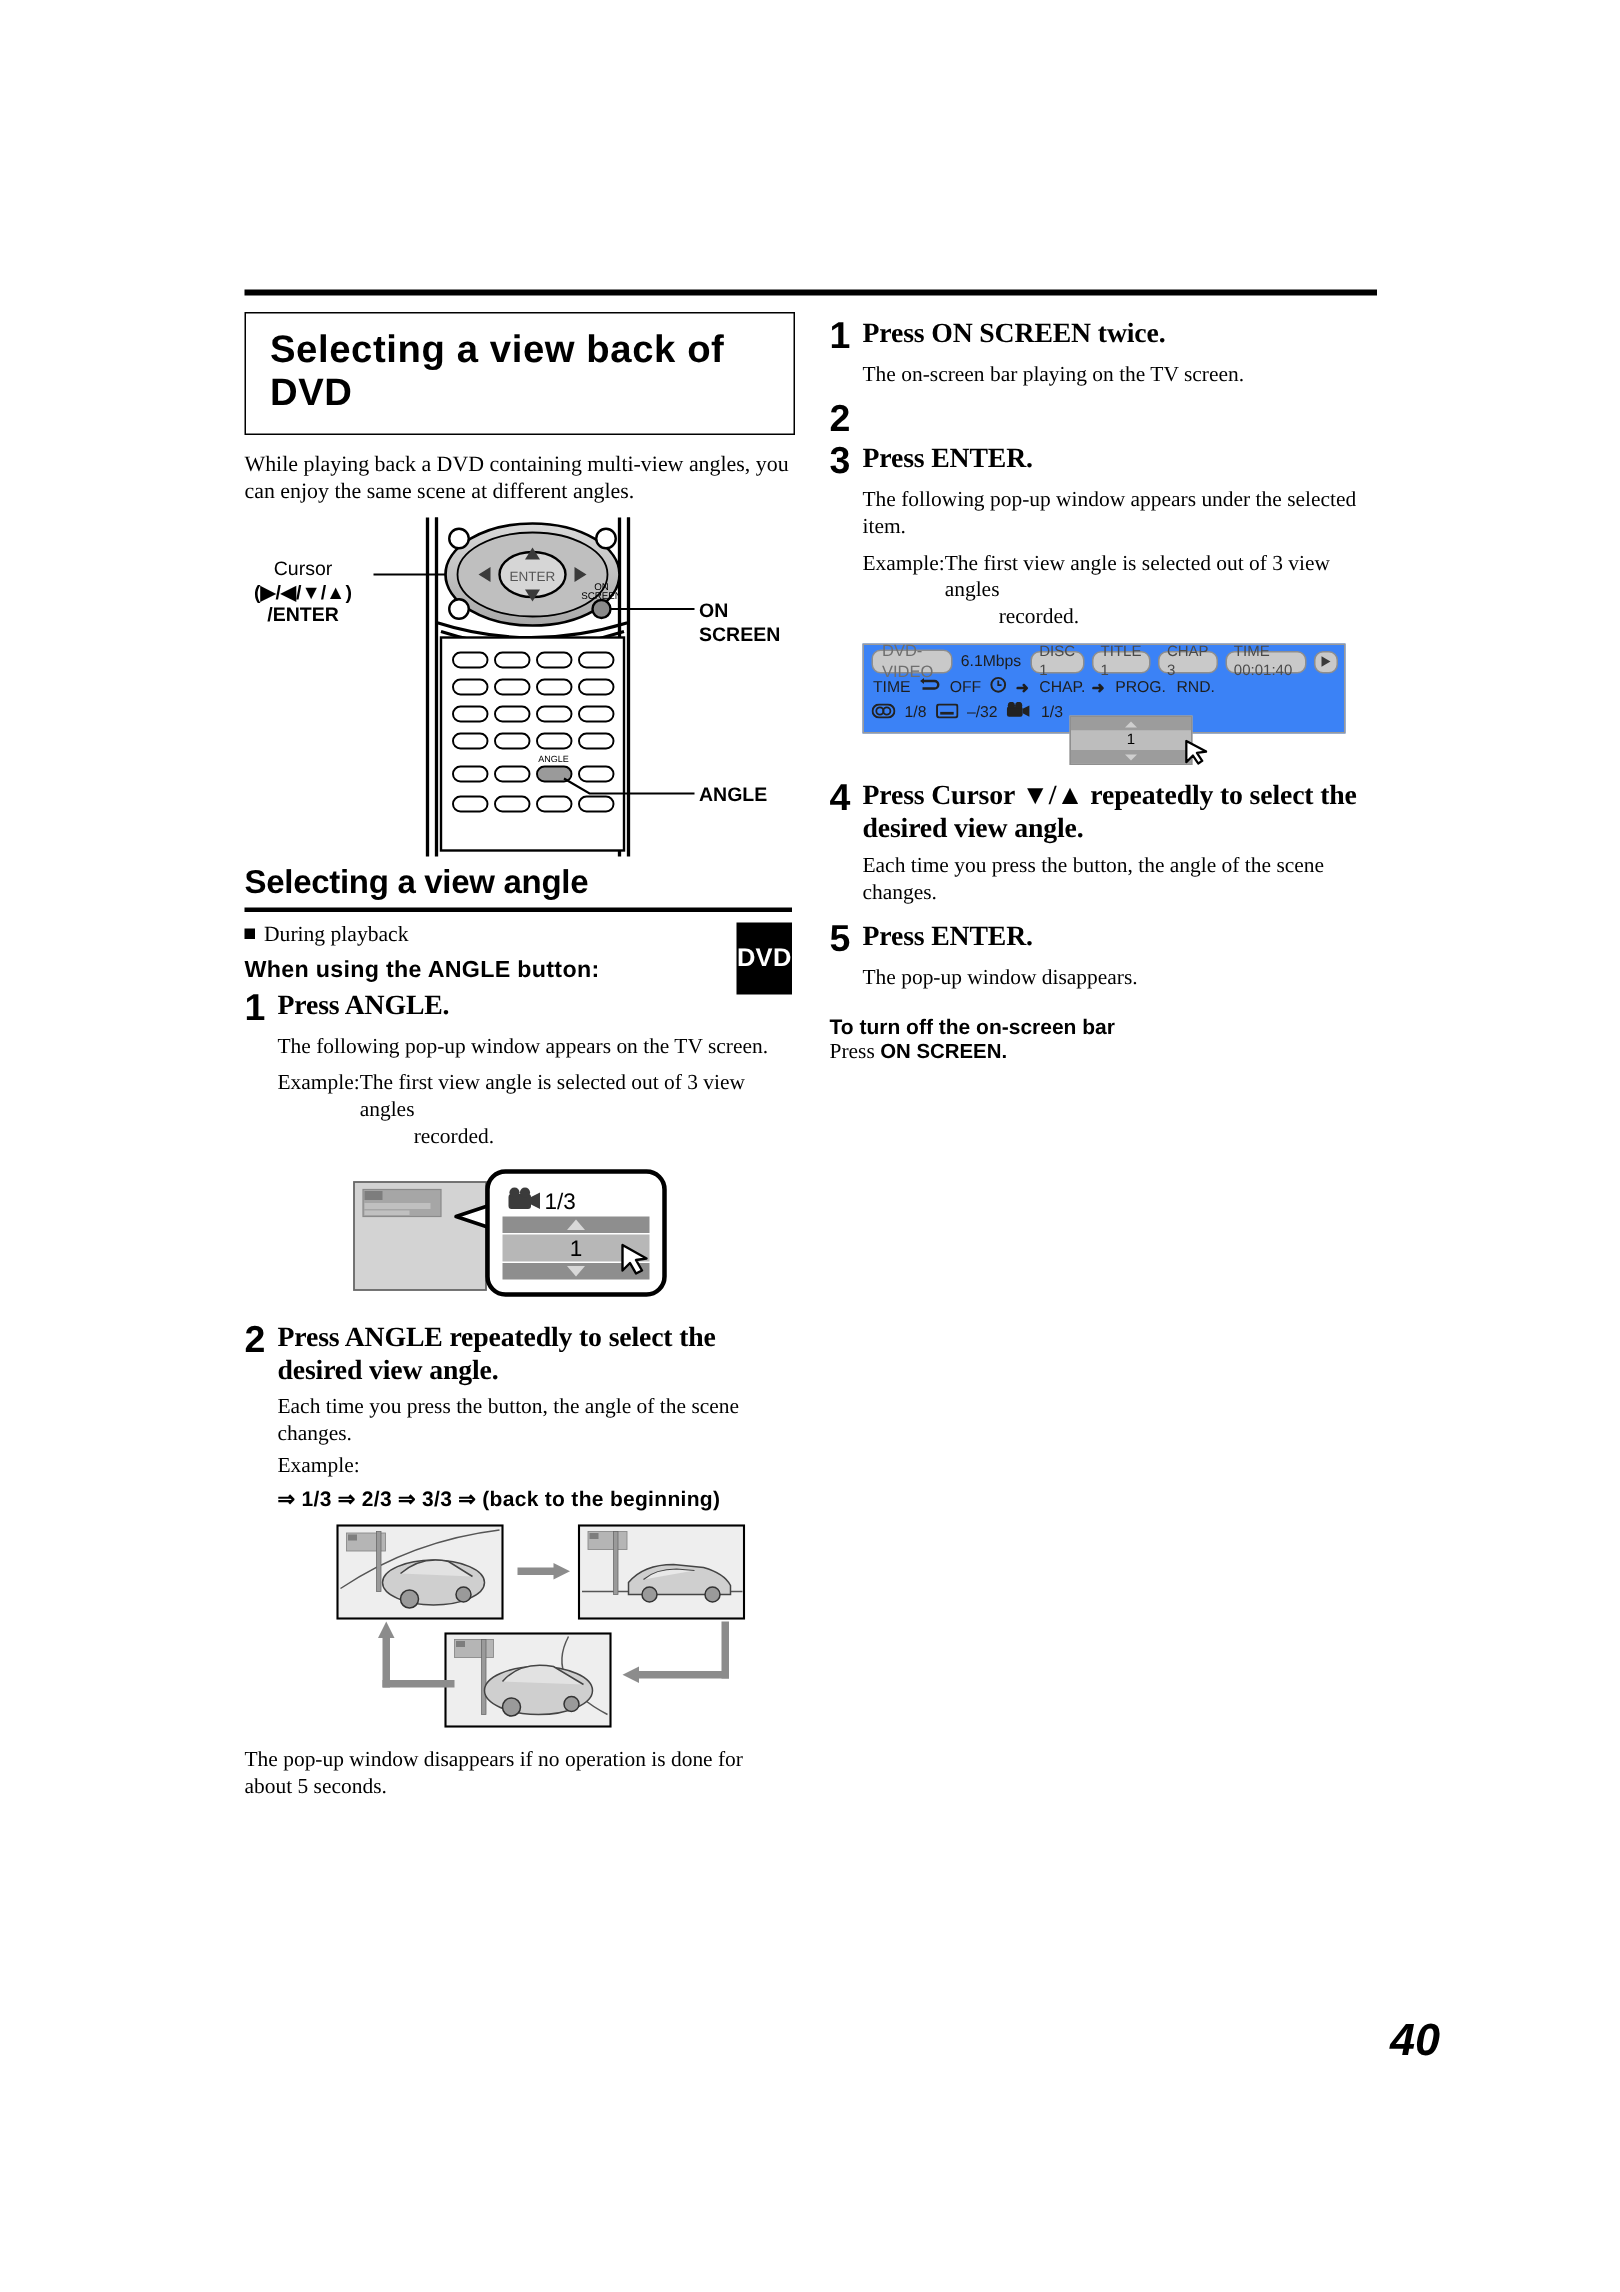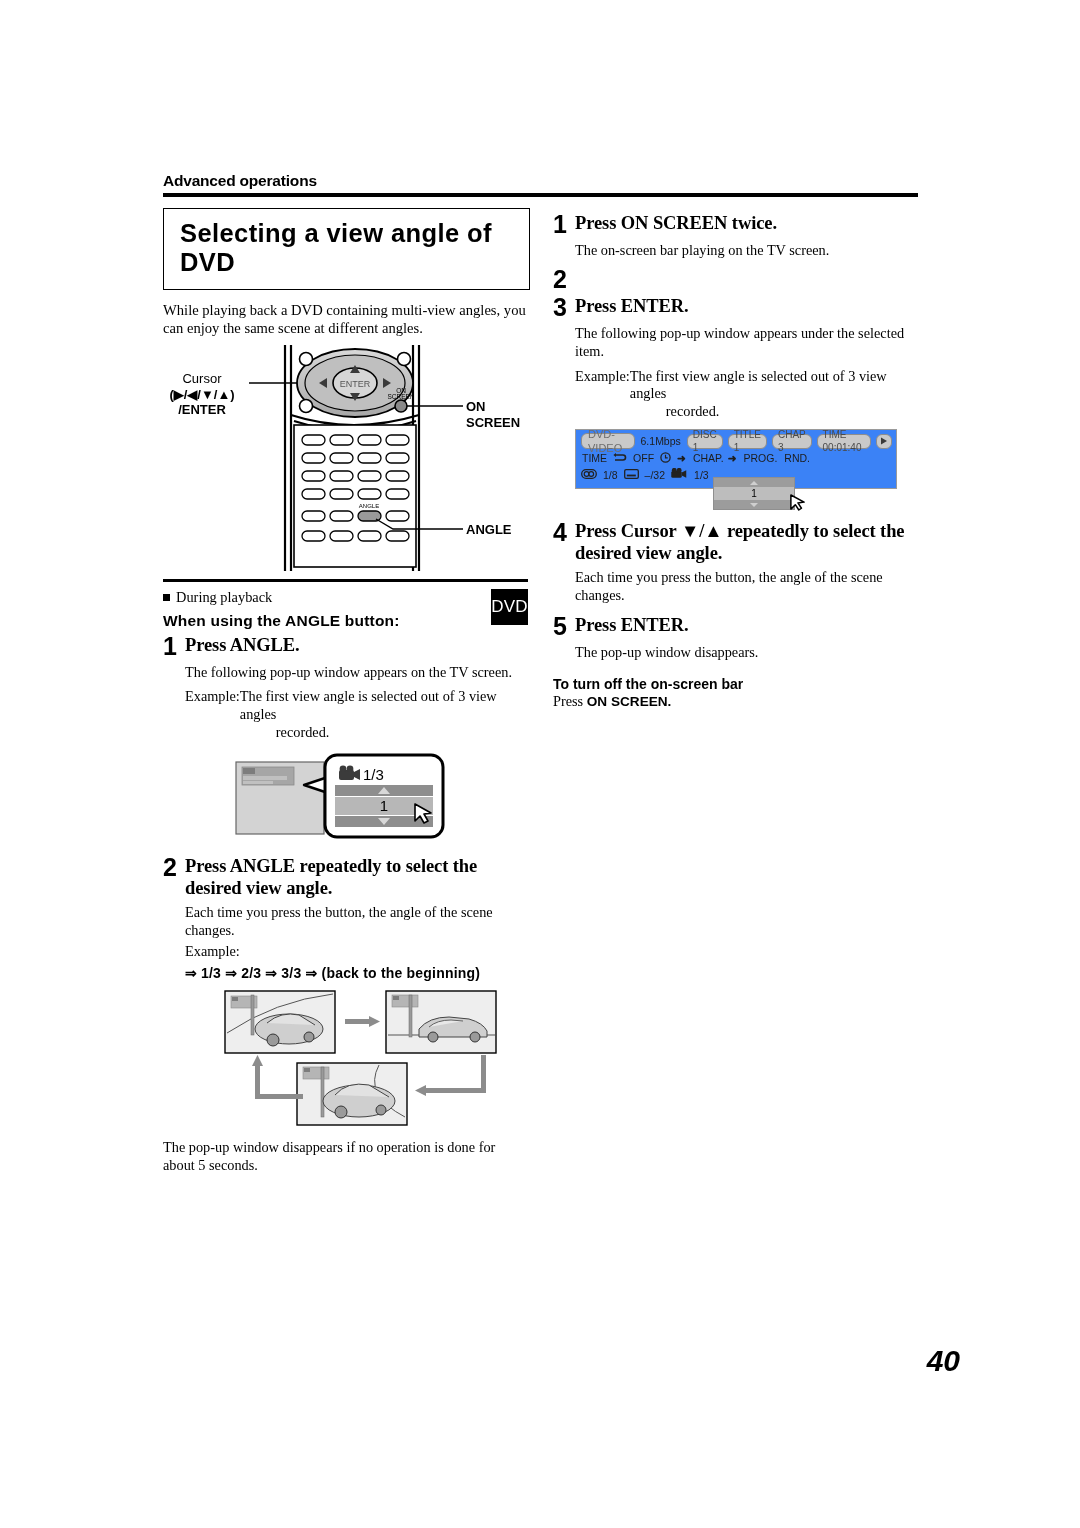--- a/index.html
+++ b/index.html
@@ -64,22 +64,22 @@
   }
   .body-txt{font-size:14.3px;line-height:1.25;margin:5px 0 0 22px;}
   .body-txt.tight{margin-top:3px;}
   .ex-wrap{display:flex;margin:7px 0 0 22px;font-size:14.3px;line-height:1.25;}
   .ex-lab{flex:0 0 auto;}
   .ex-body{flex:1 1 auto;}
   .ex-body .ind{display:block;padding-left:36px;}
 
   
   .dvd-badge{
-    position:absolute;right:0;top:0;width:37px;height:36px;background:#000;color:#fff;
-    font-family:"Liberation Sans", sans-serif;font-weight:normal;font-size:17px;
+    position:absolute;right:0;top:0;width:37px;height:48px;background:#000;color:#fff;
+    font-family:"Liberation Sans", sans-serif;font-weight:bold;font-size:17px;
     display:flex;align-items:center;justify-content:center;letter-spacing:0.2px;
   }
 
   
   .remote-wrap{position:relative;height:232px;margin-top:6px;}
   .lbl{
     position:absolute;font-family:"Liberation Sans", sans-serif;font-weight:bold;
     font-size:13px;line-height:1.18;
   }
   .lbl.left{text-align:center;}
@@ -135,27 +135,26 @@
   }
 
   
   .gl{display:inline-block;vertical-align:-2px;}
 </style>
 </head>
 <body>
 
 <div class="page">
 
-  <div class="runhead">Advanced operations</div>
   <div class="runrule"></div>
 
   <div class="colL">
 
     <div class="title-box">
-      <h1>Selecting a view angle of DVD</h1>
+      <h1>Selecting a view back of DVD</h1>
     </div>
 
     <p class="intro">While playing back a DVD containing multi-view angles, you can enjoy the same scene at different angles.</p>
 
     <div class="remote-wrap">
       <svg width="365" height="232" viewBox="0 0 365 232">
         <defs>
           <linearGradient id="padg" x1="0" y1="0" x2="0" y2="1">
             <stop offset="0" stop-color="#d9d9d9"></stop>
               <stop offset="1" stop-color="#a8a8a8"></stop>
@@ -235,20 +234,21 @@
       <div class="lbl left" style="left:-5px;top:44px;width:88px;">
         <span>(▶/◀/▼/▲)</span>
       </div>
       <div class="lbl left" style="left:-5px;top:59px;width:88px;">
         <span>/ENTER</span>
       </div>
       <div class="lbl" style="left:303px;top:56px;">ON SCREEN</div>
       <div class="lbl" style="left:303px;top:179px;">ANGLE</div>
     </div>
 
+    <div class="sect-h">Selecting a view angle</div>
     <div class="sect-rule"></div>
 
     <div style="position:relative;">
       <div class="dvd-badge">DVD</div>
 
       <p class="bullet-line">
         <span class="bullet-sq"></span><span>During playback</span>
       </p>
       <p class="subhead">When using the ANGLE button:</p>
     </div>

